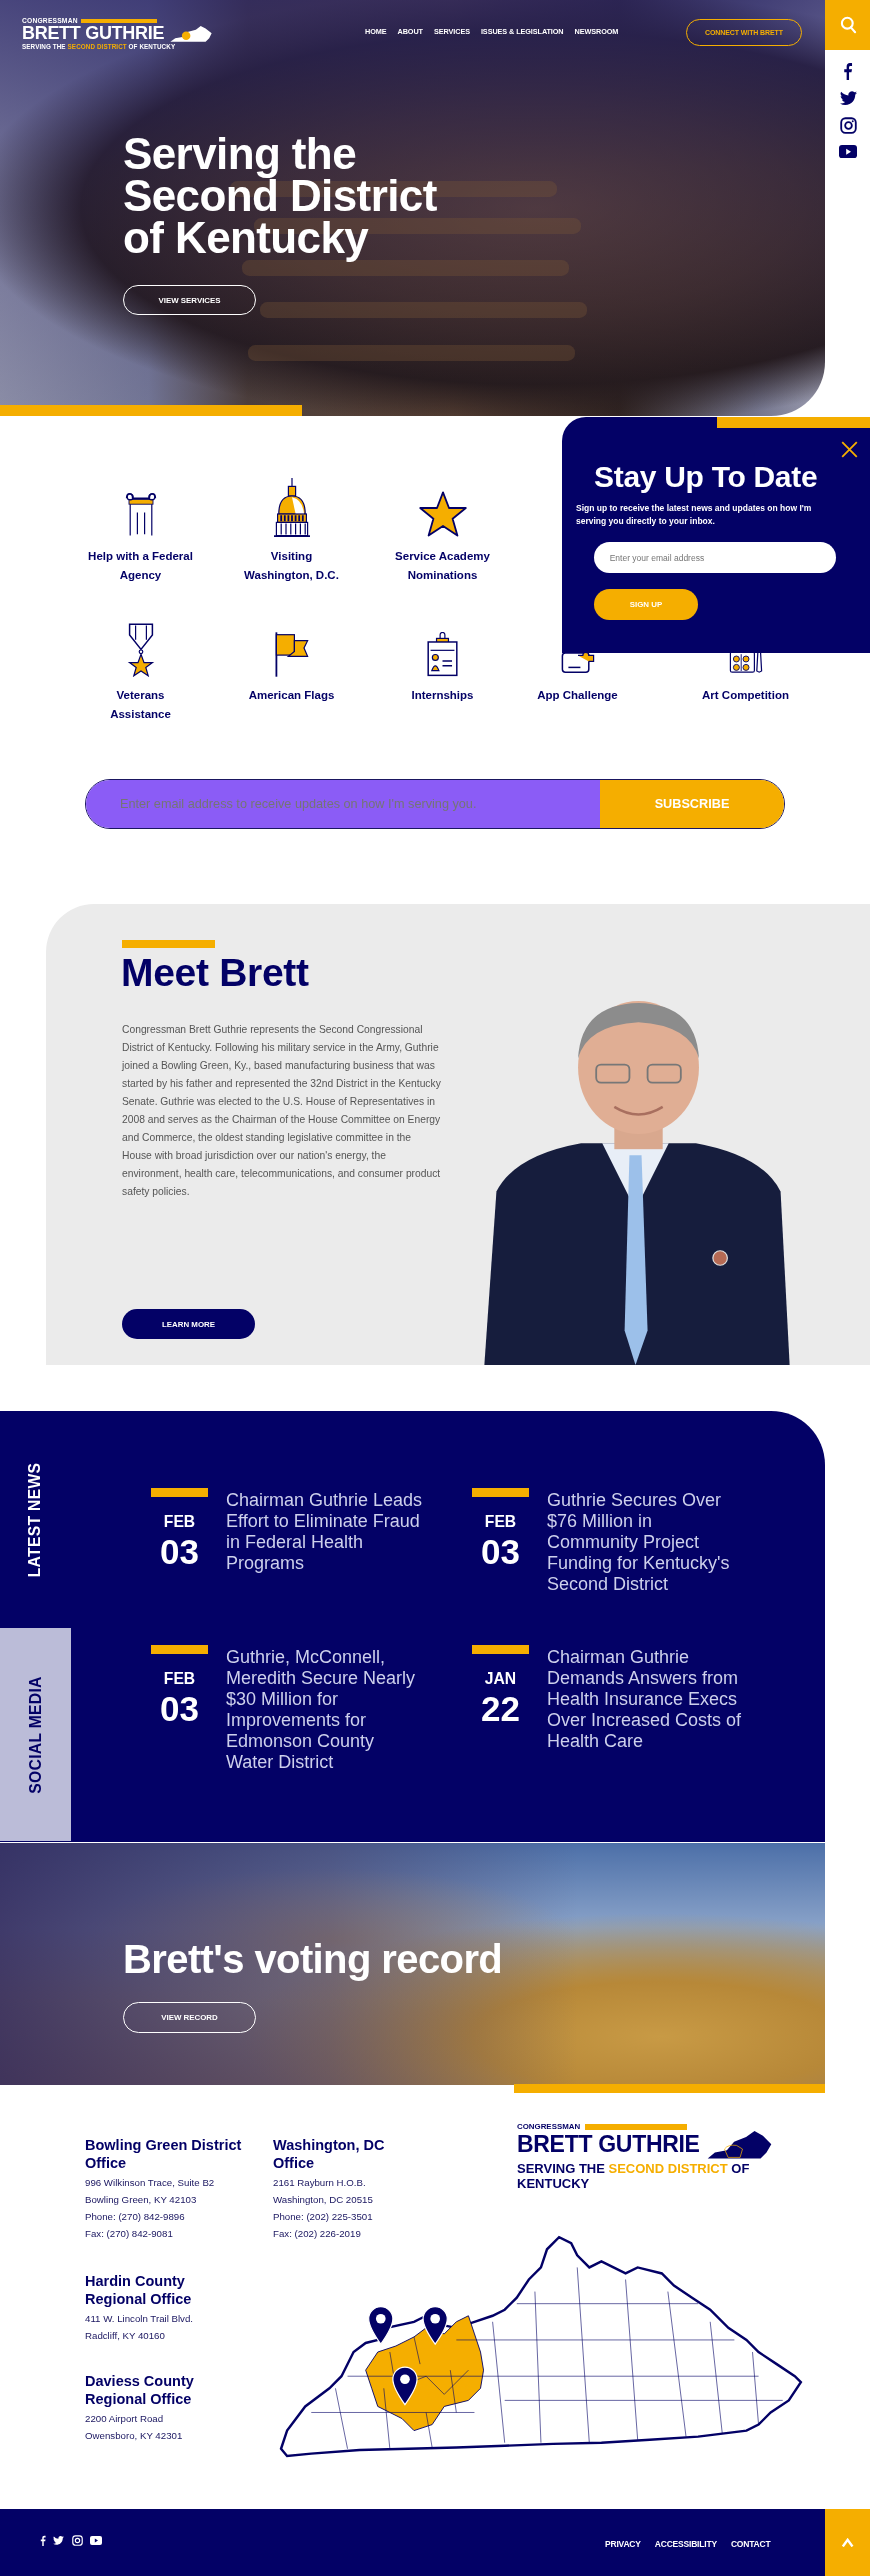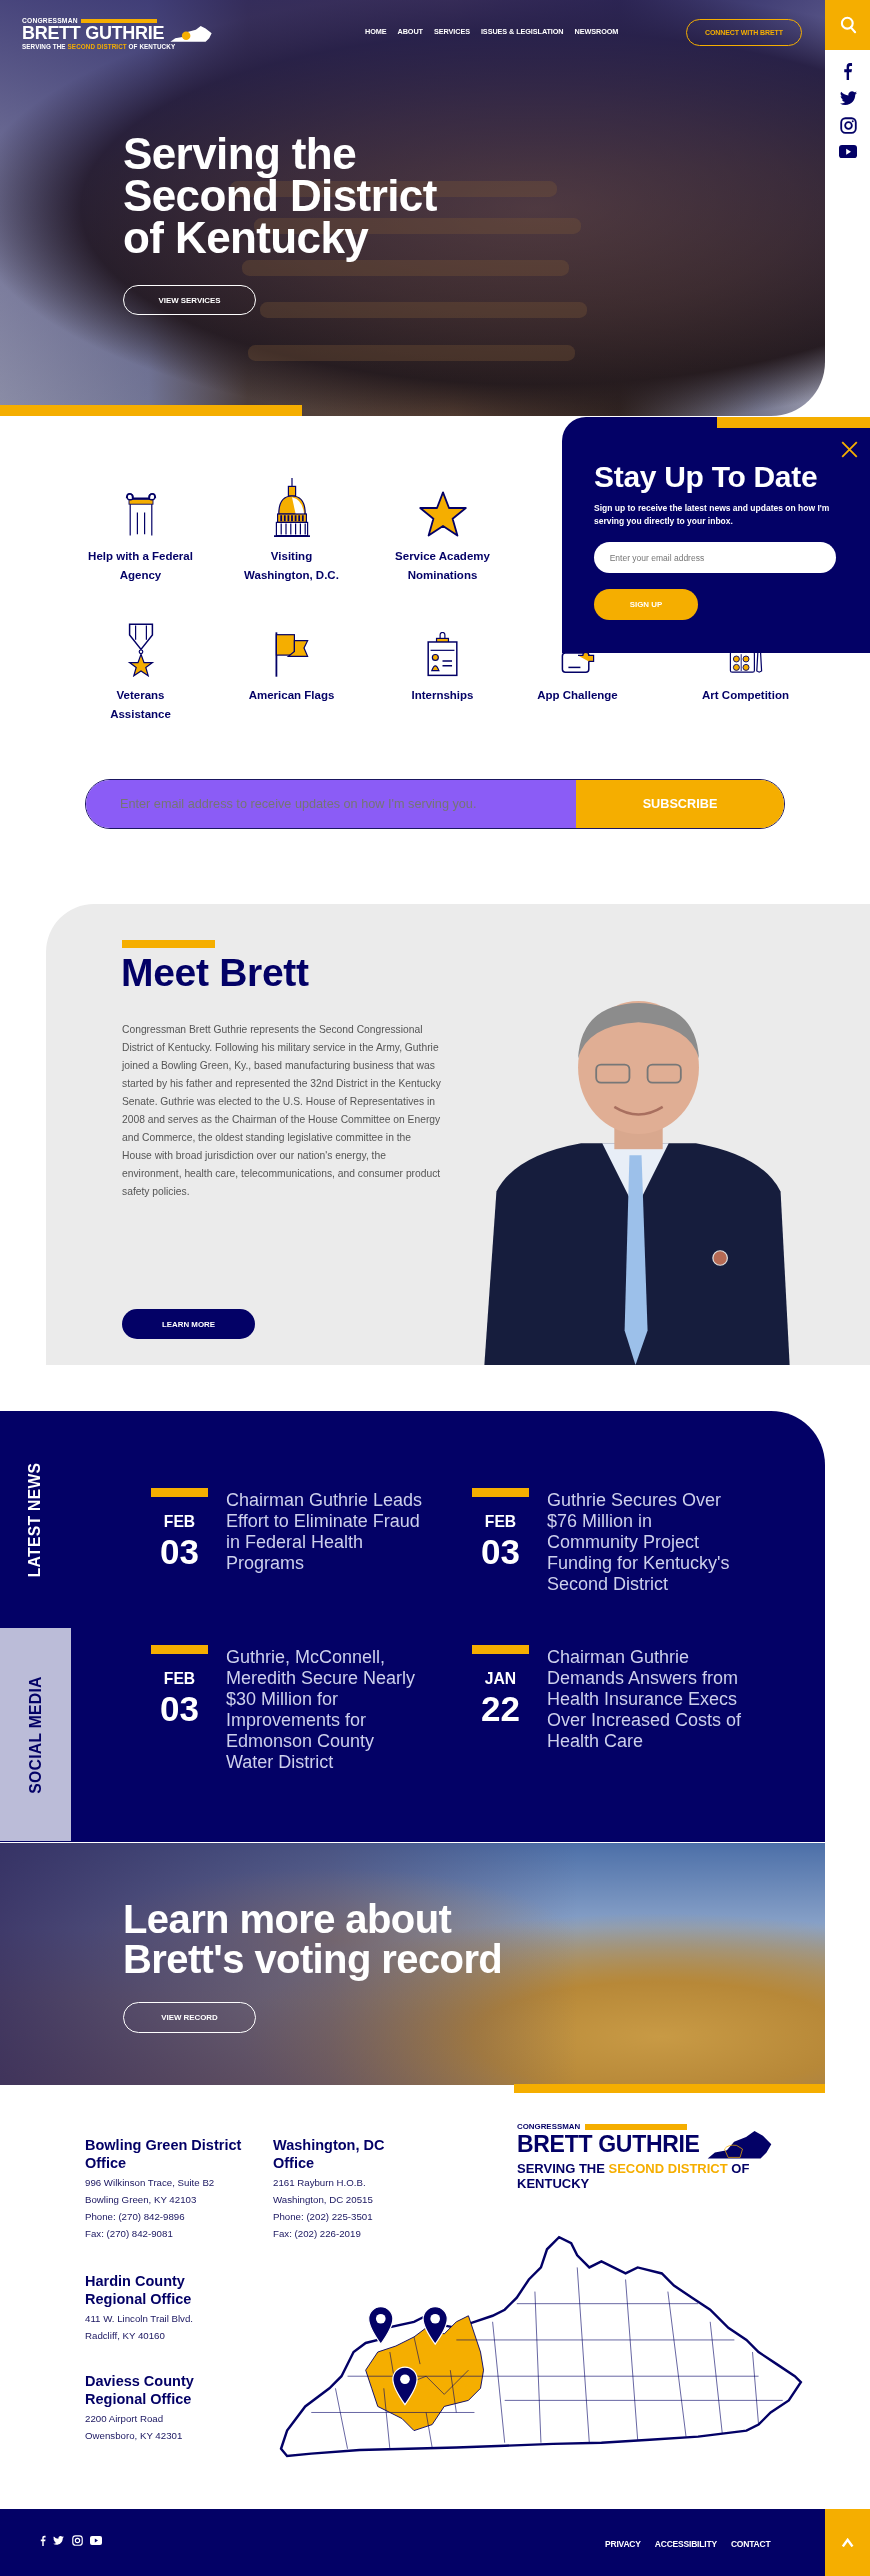--- a/index.html
+++ b/index.html
@@ -25,31 +25,31 @@
 #search-btn{left:825px;top:0;width:46px;height:50px;background:#f5ae00;display:flex;align-items:center;justify-content:center}
 #social-rail{left:825px;top:50px;width:46px;height:139px;background:#fff;display:flex;flex-direction:column;align-items:center;padding-top:12px;gap:11px}
 #hero-title{left:123px;top:133px;color:#fff;font-weight:700;font-size:44px;line-height:42px;letter-spacing:-0.6px;width:387px}
 .btn-outline{border:1.2px solid #fff;border-radius:15.7px;color:#fff;font-size:7.9px;font-weight:700;display:flex;align-items:center;justify-content:center}
 #view-services{left:123px;top:285px;width:133px;height:30px}
 
 #popup{left:562px;top:417px;width:308px;height:236px;background:#030166;border-top-left-radius:24px}
 #popup-bar{left:717px;top:417px;width:154px;height:11px;background:#f5ae00}
 #popup-close{left:841px;top:441px;width:17px;height:17px}
 #popup-title{left:594px;top:460px;font-size:30px;font-weight:700;color:#fff;letter-spacing:-0.3px}
-#popup-text{left:594px;top:502px;width:248px;font-size:8.5px;font-weight:700;color:#fff;line-height:13.3px}
+#popup-text{left:576px;top:502px;width:248px;font-size:8.5px;font-weight:700;color:#fff;line-height:13.3px}
 #popup-input{left:594px;top:542px;width:242px;height:31px;border-radius:15.7px;background:#fff;border:none;padding-left:15.7px;font-size:8.5px;font-family:"Liberation Sans",sans-serif;color:#555}
 #popup-signup{left:594px;top:589px;width:104px;height:31px;border-radius:15.7px;background:#f5ae00;color:#fff;font-weight:700;font-size:7.9px;display:flex;align-items:center;justify-content:center}
 
 .svc{position:absolute;width:109px;text-align:center}
 .svc .ic{height:60px;display:flex;align-items:flex-end;justify-content:center;margin-bottom:8.5px}
 .svc .lb{font-weight:700;font-size:11.5px;line-height:19px;color:#030166}
 
 #sub-wrap{left:85px;top:779px;width:700px;height:50px;border:0.9px solid #1a1660;border-radius:25.4px;overflow:hidden;display:flex}
 #sub-input{flex:1;border:none;padding-left:34px;font-size:12.7px;color:#1a1660;font-family:"Liberation Sans",sans-serif;background:#8b5cf6}
-#sub-btn{width:208px;background:#f5ae00;color:#fff;font-weight:700;font-size:12.7px;display:flex;align-items:center;justify-content:center}
+#sub-btn{width:184px;background:#f5ae00;color:#fff;font-weight:700;font-size:12.7px;display:flex;align-items:center;justify-content:center}
 
 #meet{left:46px;top:904px;width:825px;height:461px;background:#ebebeb;border-top-left-radius:48px}
 #meet-bar{left:122px;top:940px;width:93px;height:7.9px;background:#f5ae00}
 #meet-title{left:121px;top:951px;font-size:39px;font-weight:700;color:#030166;letter-spacing:-0.3px}
 #meet-text{left:122px;top:1021px;width:320px;font-size:10.3px;line-height:18px;color:#555}
 #learn-more{left:122px;top:1309px;width:133px;height:30px;border-radius:15px;background:#030166;color:#fff;font-weight:700;font-size:7.9px;display:flex;align-items:center;justify-content:center}
 #photo{left:460px;top:992px;width:354px;height:373px}
 
 #news{left:0;top:1411px;width:825px;height:431px;background:#030166;border-top-right-radius:54px}
 #tab-news{left:0;top:1411px;width:71px;height:218px;display:flex;align-items:center;justify-content:center}
@@ -300,21 +300,21 @@
   <div class="hl">Guthrie, McConnell, Meredith Secure Nearly $30 Million for Improvements for Edmonson County Water District</div>
 </div>
 <div class="news-item" style="left:472px;top:1645px">
   <div class="bar"></div>
     <div class="mon">JAN</div>
     <div class="day">22</div>
   <div class="hl">Chairman Guthrie Demands Answers from Health Insurance Execs Over Increased Costs of Health Care</div>
 </div>
 
 <section id="voting" class="abs"></section>
-<h2 id="voting-title" class="abs"><span>Learn more about</span><br><span>Brett's voting record</span></h2>
+<h2 id="voting-title" class="abs"><br><span>Brett's voting record</span></h2>
 <div id="view-record" class="abs btn-outline">VIEW RECORD</div>
 <div id="voting-bar" class="abs"></div>
 
 <div class="office" style="left:85px;top:2136px;width:157px">
   <h3>Bowling Green District Office</h3>
   <p>996 Wilkinson Trace, Suite B2</p>
     <p>Bowling Green, KY 42103</p>
     <p>Phone: (270) 842-9896</p>
     <p>Fax: (270) 842-9081</p>
 </div>

